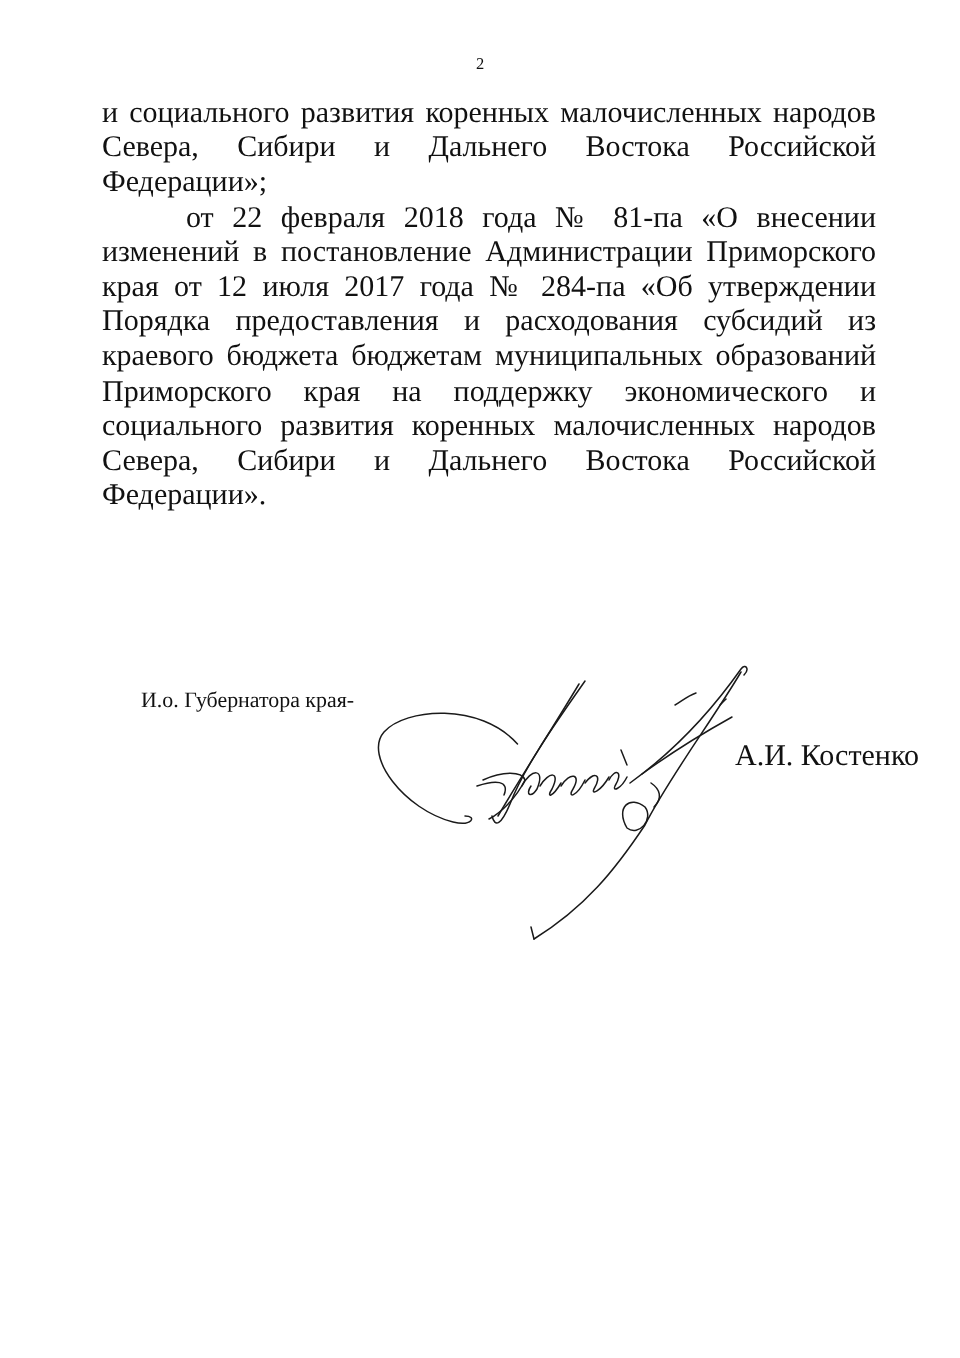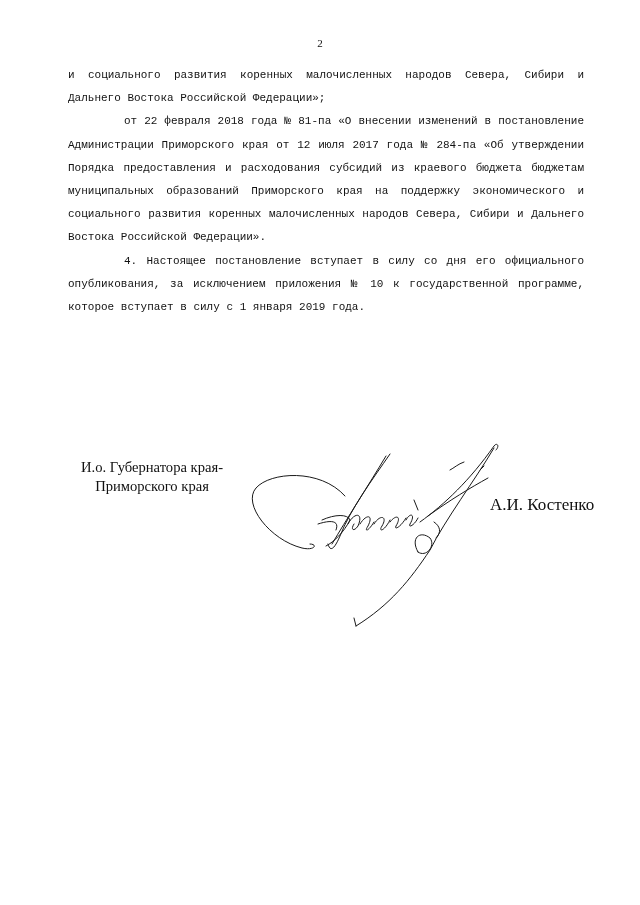--- a/index.html
+++ b/index.html
@@ -1,42 +1,40 @@
 <!DOCTYPE html>
 <html><head>
   <meta charset="utf-8">
   <style>
     html, body { margin: 0; padding: 0; background: #ffffff; }
     body { width: 640px; height: 905px; position: relative; overflow: hidden;
       font-family: "Liberation Serif", "DejaVu Serif", serif; color: #111; }
     .page-number { position: absolute; top: 37px; left: 0; width: 100%; text-align: center;
       font-size: 11px; }
     .body-text { position: absolute; top: 64px; left: 68px; width: 516px;
-      font-size: 11px; line-height: 23.2px; font-family: Liberation Mono, monospace; }
+      font-size: 20px; line-height: 23.2px; }
     .body-text p { margin: 0; text-align: justify; }
     .indent { text-indent: 56px; }
-    .sig-left { position: absolute; top: 458px; left: 68px; width: 168px; text-align: center;
+    .sig-left { position: absolute; top: 458px; left: 68px; width: 168px; text-align: right;
       font-size: 14.6px; line-height: 19px; }
-    .sig-name { position: absolute; top: 495px; left: 490px; font-size: 17px; line-height: 19px; }
+    .sig-name { position: absolute; top: 495px; left: 490px; font-size: 20px; line-height: 19px; }
     .signature { position: absolute; top: 440px; left: 240px; width: 270px; height: 190px; }
   </style>
 </head>
 <body>
 
 <div class="page-number">2</div>
 
 <div class="body-text">
   <p>и социального развития коренных малочисленных народов Севера, Сибири и Дальнего Востока Российской Федерации»;</p>
   <p class="indent">от 22 февраля 2018 года № 81-па «О внесении изменений в постановление Администрации Приморского края от 12 июля 2017 года № 284-па «Об утверждении Порядка предоставления и расходования субсидий из краевого бюджета бюджетам муниципальных образований Приморского края на поддержку экономического и социального развития коренных малочисленных народов Севера, Сибири и Дальнего Востока Российской Федерации».</p>
-  <p class="indent">4. Настоящее постановление вступает в силу со дня его официального опубликования, за исключением приложения № 10 к государственной программе, которое вступает в силу с 1 января 2019 года.</p>
 </div>
 
 <div class="sig-left">
   <div>И.о. Губернатора края-</div>
-  <div>Приморского края</div>
 </div>
 
 <svg class="signature" viewBox="0 0 270 190" fill="none" stroke="#1a1a1a" stroke-width="1" stroke-linecap="round" stroke-linejoin="round">
 
   <path d="M105,56 C80,28 30,32 16,48 C2,64 30,100 62,108 C75,111 78,104 70,104"></path>
 
   <path d="M150,14 C132,40 110,70 100,96 C94,110 90,112 88,104"></path>
   <path d="M146,16 C128,46 106,80 92,104"></path>
   <path d="M82,80 C95,74 108,74 110,80 C104,92 94,102 86,106"></path>
   <path d="M78,84 C90,80 100,80 96,90"></path>

